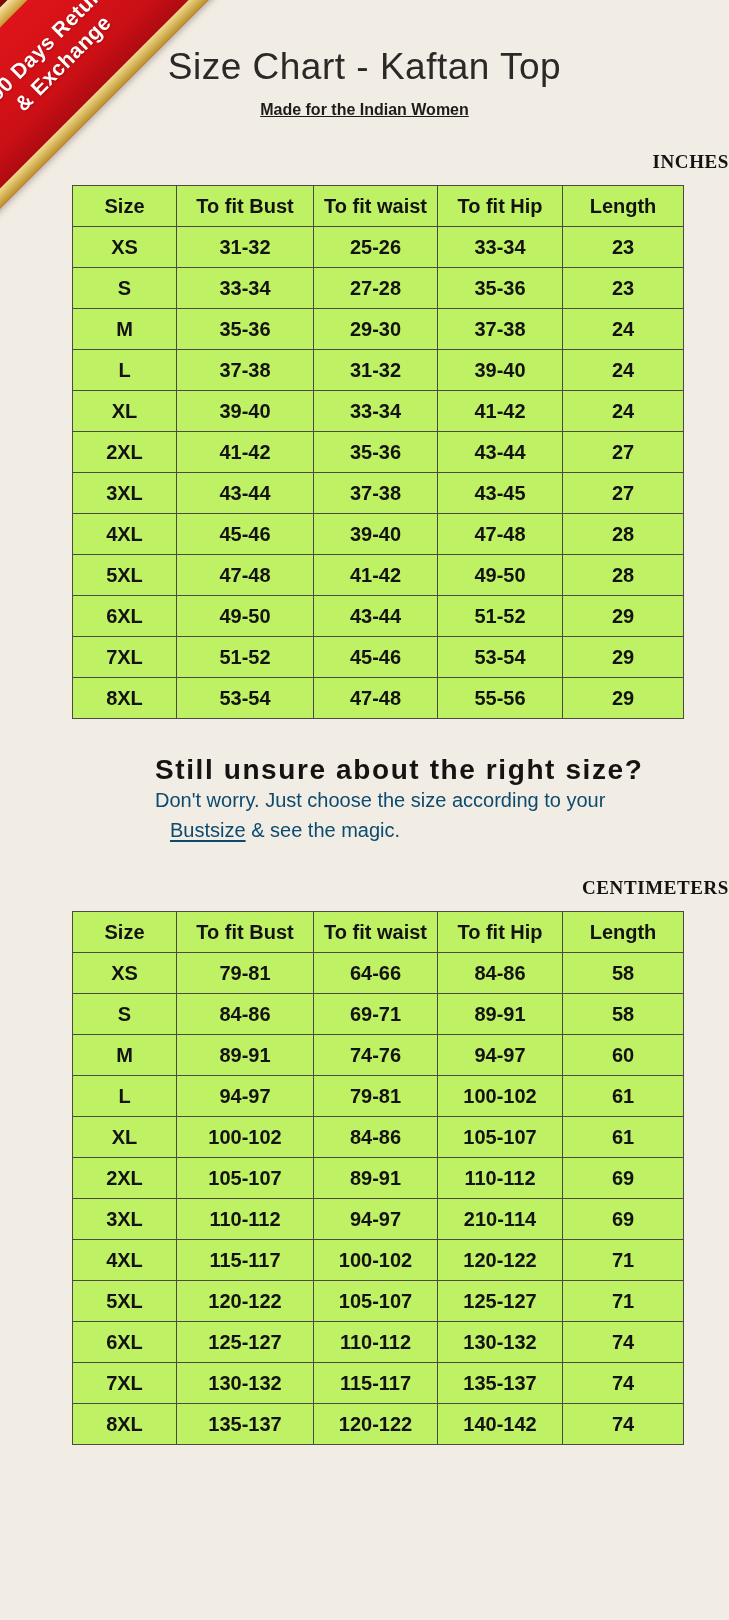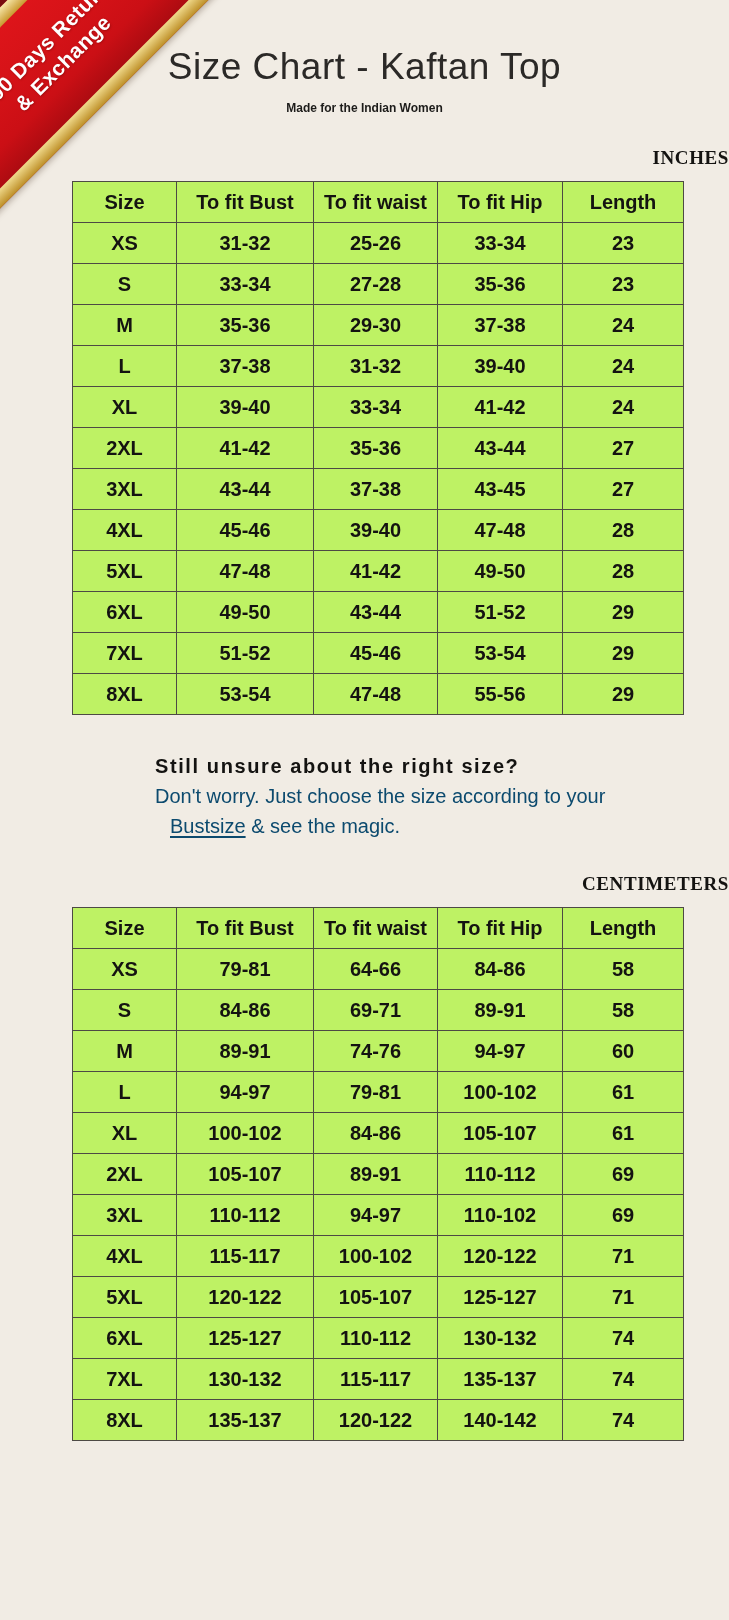--- a/index.html
+++ b/index.html
@@ -45,23 +45,24 @@
     margin: 46px 0 0 0;
     text-align: center;
     font-size: 37px;
     font-weight: 400;
     color: #2b2927;
     letter-spacing: .5px;
   }
   .subtitle {
     margin-top: 13px;
     text-align: center;
-    font-size: 12px;
+    font-size: 16px;
     font-weight: bold;
     color: #1d1c1a;
+    text-decoration: underline;
   }
   h2.section-heading {
     margin: 32px 0 12px 0;
     text-align: right;
     font-size: 19px;
     font-weight: bold;
     letter-spacing: .6px;
     color: #141311;
     font-family: Liberation Serif, serif;
   }
@@ -88,21 +89,21 @@
   table.size-table th:nth-child(1), table.size-table td:nth-child(1) { width: 104px; }
   table.size-table th:nth-child(2), table.size-table td:nth-child(2) { width: 137px; }
   table.size-table th:nth-child(3), table.size-table td:nth-child(3) { width: 124px; }
   table.size-table th:nth-child(4), table.size-table td:nth-child(4) { width: 125px; }
   table.size-table th:nth-child(5), table.size-table td:nth-child(5) { width: 121px; }
 
   
   .note { margin: 36px 0 0 155px; }
   .note p { margin: 0; }
   .note-heading {
-    font-size: 20px;
+    font-size: 28px;
     font-weight: bold;
     letter-spacing: 1.6px;
     line-height: 30px;
     color: #141311;
   }
   .note-line { font-size: 20px; line-height: 30px; color: #0c4a6e; }
   .underline { text-decoration: underline; text-underline-offset: 3px; margin-left: 15px; }
 </style>
 </head>
 <body>
@@ -280,21 +281,21 @@
           <td>2XL</td>
           <td>105-107</td>
           <td>89-91</td>
           <td>110-112</td>
           <td>69</td>
         </tr>
         <tr>
           <td>3XL</td>
           <td>110-112</td>
           <td>94-97</td>
-          <td>110-102</td>
+          <td>210-114</td>
           <td>69</td>
         </tr>
         <tr>
           <td>4XL</td>
           <td>115-117</td>
           <td>100-102</td>
           <td>120-122</td>
           <td>71</td>
         </tr>
         <tr>

